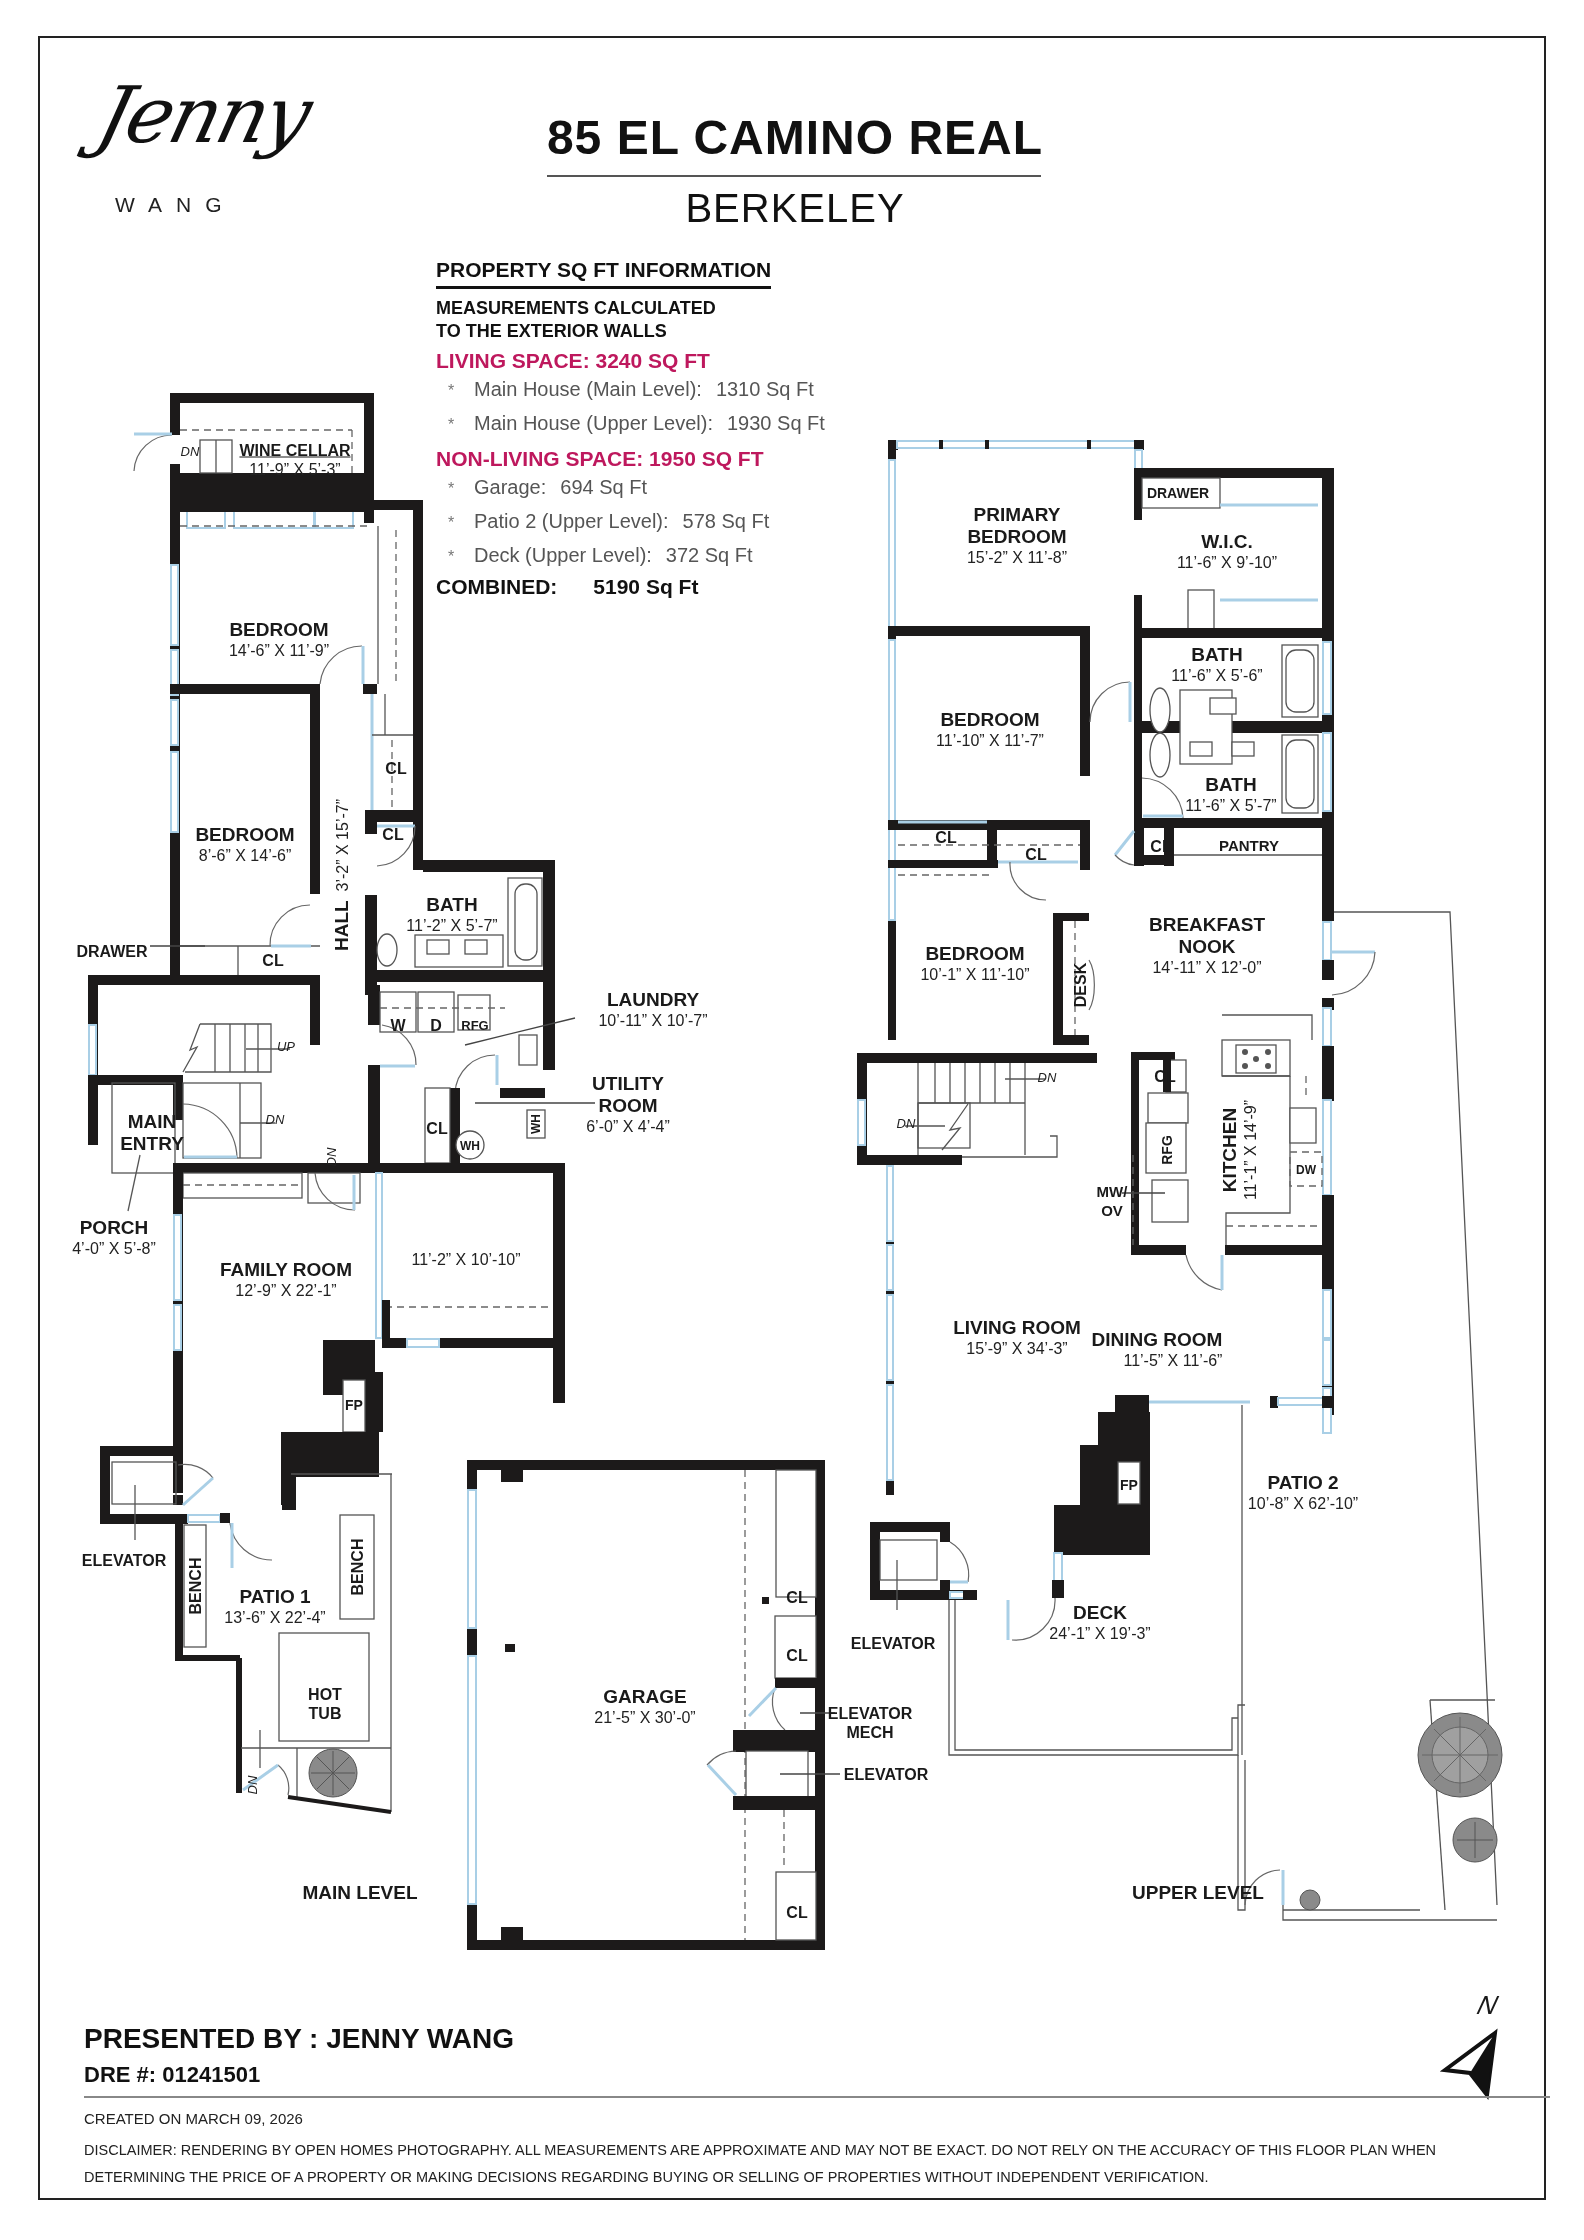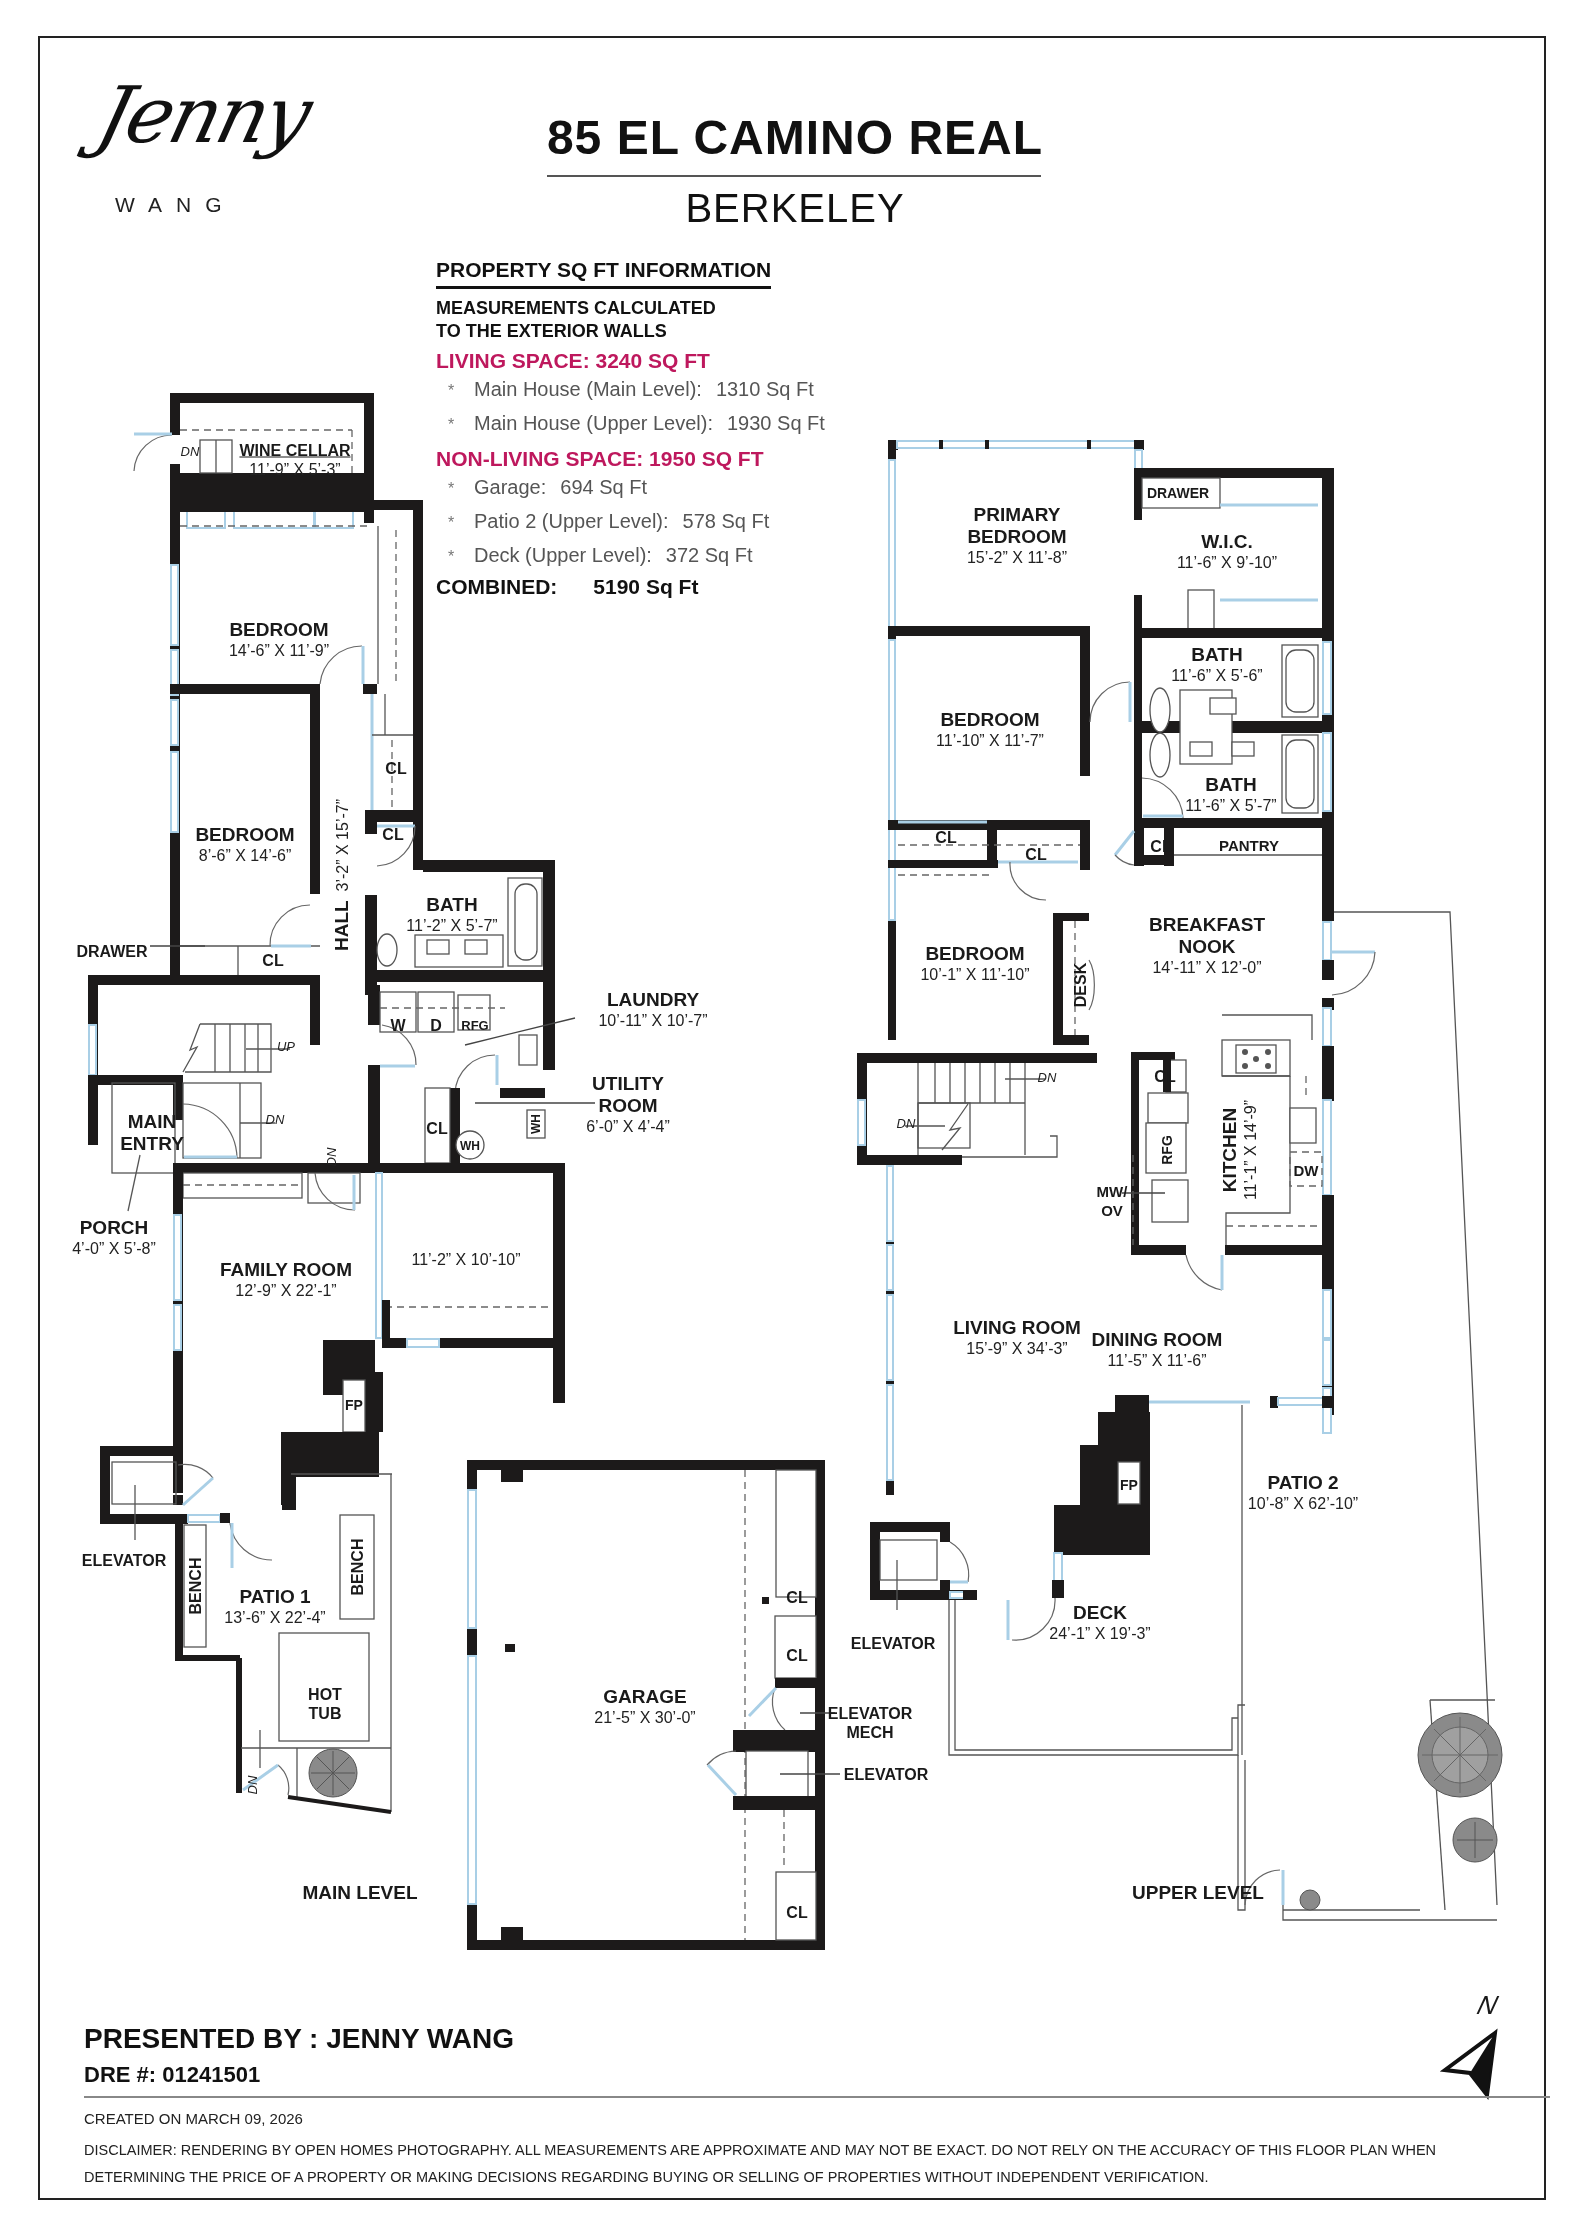--- a/index.html
+++ b/index.html
@@ -615,21 +615,21 @@
     <span class="d">10’-1” X 11’-10”</span>
   </div>
 <div class="lbl rot" style="left:1240px; top:1150px;">
     <span class="n">KITCHEN</span>
     <span class="d">11’-1” X 14’-9”</span>
   </div>
 <div class="lbl" style="left:1017px; top:1338px;">
     <span class="n">LIVING ROOM</span>
     <span class="d">15’-9” X 34’-3”</span>
   </div>
-<div class="lbl" style="left:1157px; top:1350px;">
+<div class="lbl" style="left:1157px; top:1350px;text-align:right;">
     <span class="n">DINING ROOM</span>
     <span class="d">11’-5” X 11’-6”</span>
   </div>
 <div class="lbl" style="left:1303px; top:1493px;">
     <span class="n">PATIO 2</span>
     <span class="d">10’-8” X 62’-10”</span>
   </div>
 <div class="lbl" style="left:1100px; top:1623px;">
     <span class="n">DECK</span>
     <span class="d">24’-1” X 19’-3”</span>
@@ -657,21 +657,21 @@
     <span class="n">CL</span>
   </div>
 <div class="lbl sm rot" style="left:1167px; top:1150px;">
     <span class="n" style="font-size:14px">RFG</span>
   </div>
 <div class="lbl sm" style="left:1112px; top:1201px;">
     <span class="n" style="font-size:15px">MW/</span>
     <span class="n" style="font-size:15px">OV</span>
   </div>
 <div class="lbl sm" style="left:1306px; top:1170px;">
-    <span class="n" style="font-size:15px">DW</span>
+    <span class="n" style="font-size:12px">DW</span>
   </div>
 <div class="lbl sm" style="left:1129px; top:1485px;">
     <span class="n" style="font-size:14px">FP</span>
   </div>
 <div class="lbl sm" style="left:893px; top:1643px;">
     <span class="n">ELEVATOR</span>
   </div>
 <div class="lbl sm" style="left:1047px; top:1078px; font-style:italic;">
     <span class="d" style="font-size:13px;">DN</span>
   </div>

